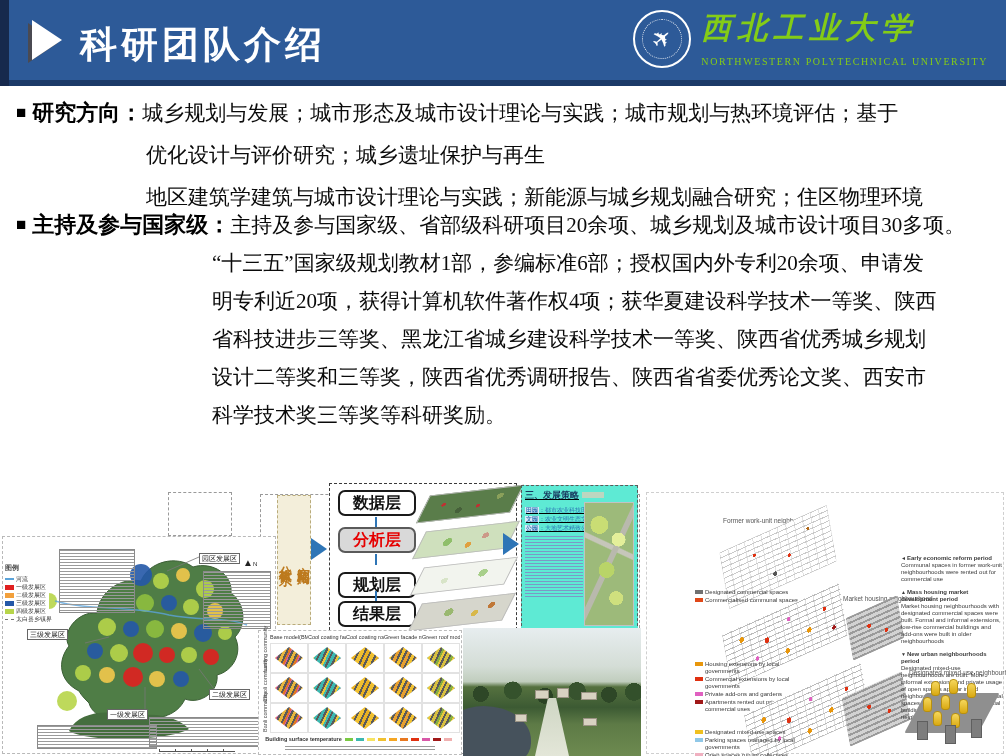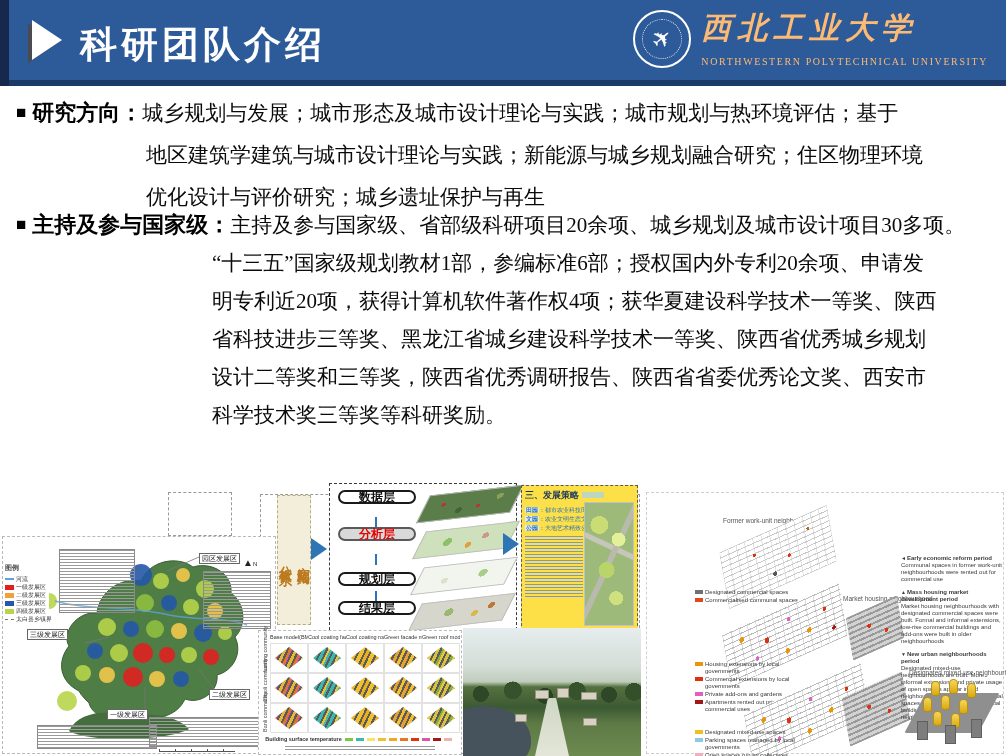--- a/index.html
+++ b/index.html
@@ -19,21 +19,21 @@
   .hdr-title { position:absolute; left:80px; top:20px; color:#fff; font-size:37px;
     font-weight:bold; letter-spacing:4px; }
   .logo { position:absolute; right:18px; top:10px; display:flex; align-items:center; }
   .seal { width:58px; height:58px; border:2.5px solid #fff; border-radius:50%;
     position:relative; margin-right:10px; flex:0 0 aupx; }
   .seal-inner { position:absolute; left:7px; top:7px; width:40px; height:40px;
     border:1px dotted rgba(255,255,255,.85); border-radius:50%; }
   .seal-plane { position:absolute; left:0; top:0; width:100%; height:100%;
     display:flex; align-items:center; justify-content:center;
     color:#fff; font-size:24px; transform:rotate(-40deg); }
-  .uni-names { color:#fdba74; }
+  .uni-names { color:#84cc16; }
   .uni-cn { font-family:"DejaVu Serif","Liberation Serif",serif; font-style:italic;
     font-weight:bold; font-size:30px; letter-spacing:6px; line-height:32px; }
   .uni-en { font-family:"Liberation Serif","DejaVu Serif",serif; font-size:10px;
     letter-spacing:1.6px; margin-top:12px; }
   
   .bullet-block { position:absolute; left:16px; right:2px; }
   .b1 { top:92px; }
   .b2 { top:206px; }
   .bline { white-space:nowrap; font-family:"Liberation Serif","DejaVu Serif",serif;
     font-size:21px; color:#0a0a0a; }
@@ -71,22 +71,22 @@
   .side-box { position:absolute; left:0; top:12px; width:34px; height:130px;
     background:#f3eeda; border:1px dashed #b9ab7a; display:flex; flex-direction:row-reverse;
     align-items:center; justify-content:center; }
   .vtxt { writing-mode:vertical-rl; font-size:13px; font-weight:bold; color:#bd7a1e;
     letter-spacing:2px; }
   .arrow-r { width:0; height:0; border-top:11px solid transparent;
     border-bottom:11px solid transparent; border-left:16px solid #2e75b6; }
   .arrB1 { position:absolute; left:34px; top:55px; }
   .flow-box { position:absolute; left:52px; top:0; width:188px; height:152px;
     border:1.5px dashed #3a3a3a; background:#fff; }
-  .node { position:absolute; left:8px; width:78px; height:14px; border:2px solid #1a1a1a;
-    border-radius:7px; background:#fff; font-weight:bold; font-size:12px; color:#111;
+  .node { position:absolute; left:8px; width:78px; height:26px; border:2px solid #1a1a1a;
+    border-radius:7px; background:#fff; font-weight:bold; font-size:16px; color:#111;
     display:flex; align-items:center; justify-content:center; }
   .node.hl { background:#d9d9d9; color:#e60000; border-color:#5a5a5a; }
   .conn { position:absolute; left:45px; width:0; height:11px; border-left:2px dashed #2e75b6; }
   .lmap { position:absolute; width:88px; height:28px; transform:skewX(-32deg) rotate(-7deg);
     border:1px solid #bbb; }
   .lmap1 { background:#5a7d4a; background-image:
     radial-gradient(circle 2px at 20% 40%, #b33 98%, transparent),
     radial-gradient(circle 2px at 60% 60%, #b33 98%, transparent),
     radial-gradient(circle 3px at 80% 30%, #8aa05a 98%, transparent),
     radial-gradient(circle 3px at 40% 70%, #46603a 98%, transparent); }
@@ -97,21 +97,21 @@
   .lmap3 { background:#f2f4ee; background-image:
     radial-gradient(circle 4px at 70% 45%, #a8cf8a 98%, transparent),
     radial-gradient(circle 3px at 30% 60%, #d8e4c8 98%, transparent); }
   .lmap4 { background:#d6d6cc; background-image:
     radial-gradient(circle 4px at 35% 45%, #9ab870 98%, transparent),
     radial-gradient(circle 3px at 65% 60%, #d8b84a 98%, transparent),
     radial-gradient(circle 3px at 80% 35%, #c07838 98%, transparent); }
   .arrBC { position:absolute; left:226px; top:50px; }
   
   .panelC { position:absolute; left:521px; top:7px; width:117px; height:146px;
-    border:1.5px dashed #5a5a5a; background:#fde047; padding:3px; }
+    border:1.5px dashed #5a5a5a; background:#5eead4; padding:3px;text-decoration:underline; }
   .stg-title { font-size:9px; font-weight:bold; color:#17365d; }
   .stg-title .bar { display:inline-block; width:22px; height:6px; background:#bcd6c0; margin-left:3px; }
   .stg-item { font-size:6px; line-height:9px; white-space:nowrap; color:#2e75b6; }
   .stg-key { color:#2e75b6; font-weight:bold; background:#dce9f7; padding:0 1px; }
   .stg-tail { color:#e60000; font-weight:bold; }
   .stg-par { margin-top:3px; width:58px; height:62px; }
   .stg-map { position:absolute; right:3px; top:16px; width:50px; height:124px;
     background:#9dba7a; background-image:
       radial-gradient(circle 9px at 30% 18%, #c9dd74 98%, transparent),
       radial-gradient(circle 7px at 70% 30%, #e4ef9a 98%, transparent),
@@ -222,22 +222,22 @@
       </div>
     </div>
   </div>
   <div class="hdr-underline"></div>
   <div class="hdr-stripe"></div>
 
   <div class="bullet-block b1">
     <div class="bline">
       <span class="sq">■</span><span class="blabel">研究方向：</span><span>城乡规划与发展；城市形态及城市设计理论与实践；城市规划与热环境评估；基于</span>
     </div>
+    <div class="bline cont1">优化设计与评价研究；城乡遗址保护与再生</div>
     <div class="bline cont1">地区建筑学建筑与城市设计理论与实践；新能源与城乡规划融合研究；住区物理环境</div>
-    <div class="bline cont1">优化设计与评价研究；城乡遗址保护与再生</div>
   </div>
 
   <div class="bullet-block b2">
     <div class="bline">
       <span class="sq">■</span><span class="blabel">主持及参与国家级：</span><span>主持及参与国家级、省部级科研项目20余项、城乡规划及城市设计项目30多项。</span>
     </div>
     <div class="bline cont2">“十三五”国家级规划教材1部，参编标准6部；授权国内外专利20余项、申请发</div>
     <div class="bline cont2">明专利近20项，获得计算机软件著作权4项；获华夏建设科学技术一等奖、陕西</div>
     <div class="bline cont2">省科技进步三等奖、黑龙江省城乡建设科学技术一等奖、陕西省优秀城乡规划</div>
     <div class="bline cont2">设计二等奖和三等奖，陕西省优秀调研报告、陕西省省委优秀论文奖、西安市</div>

